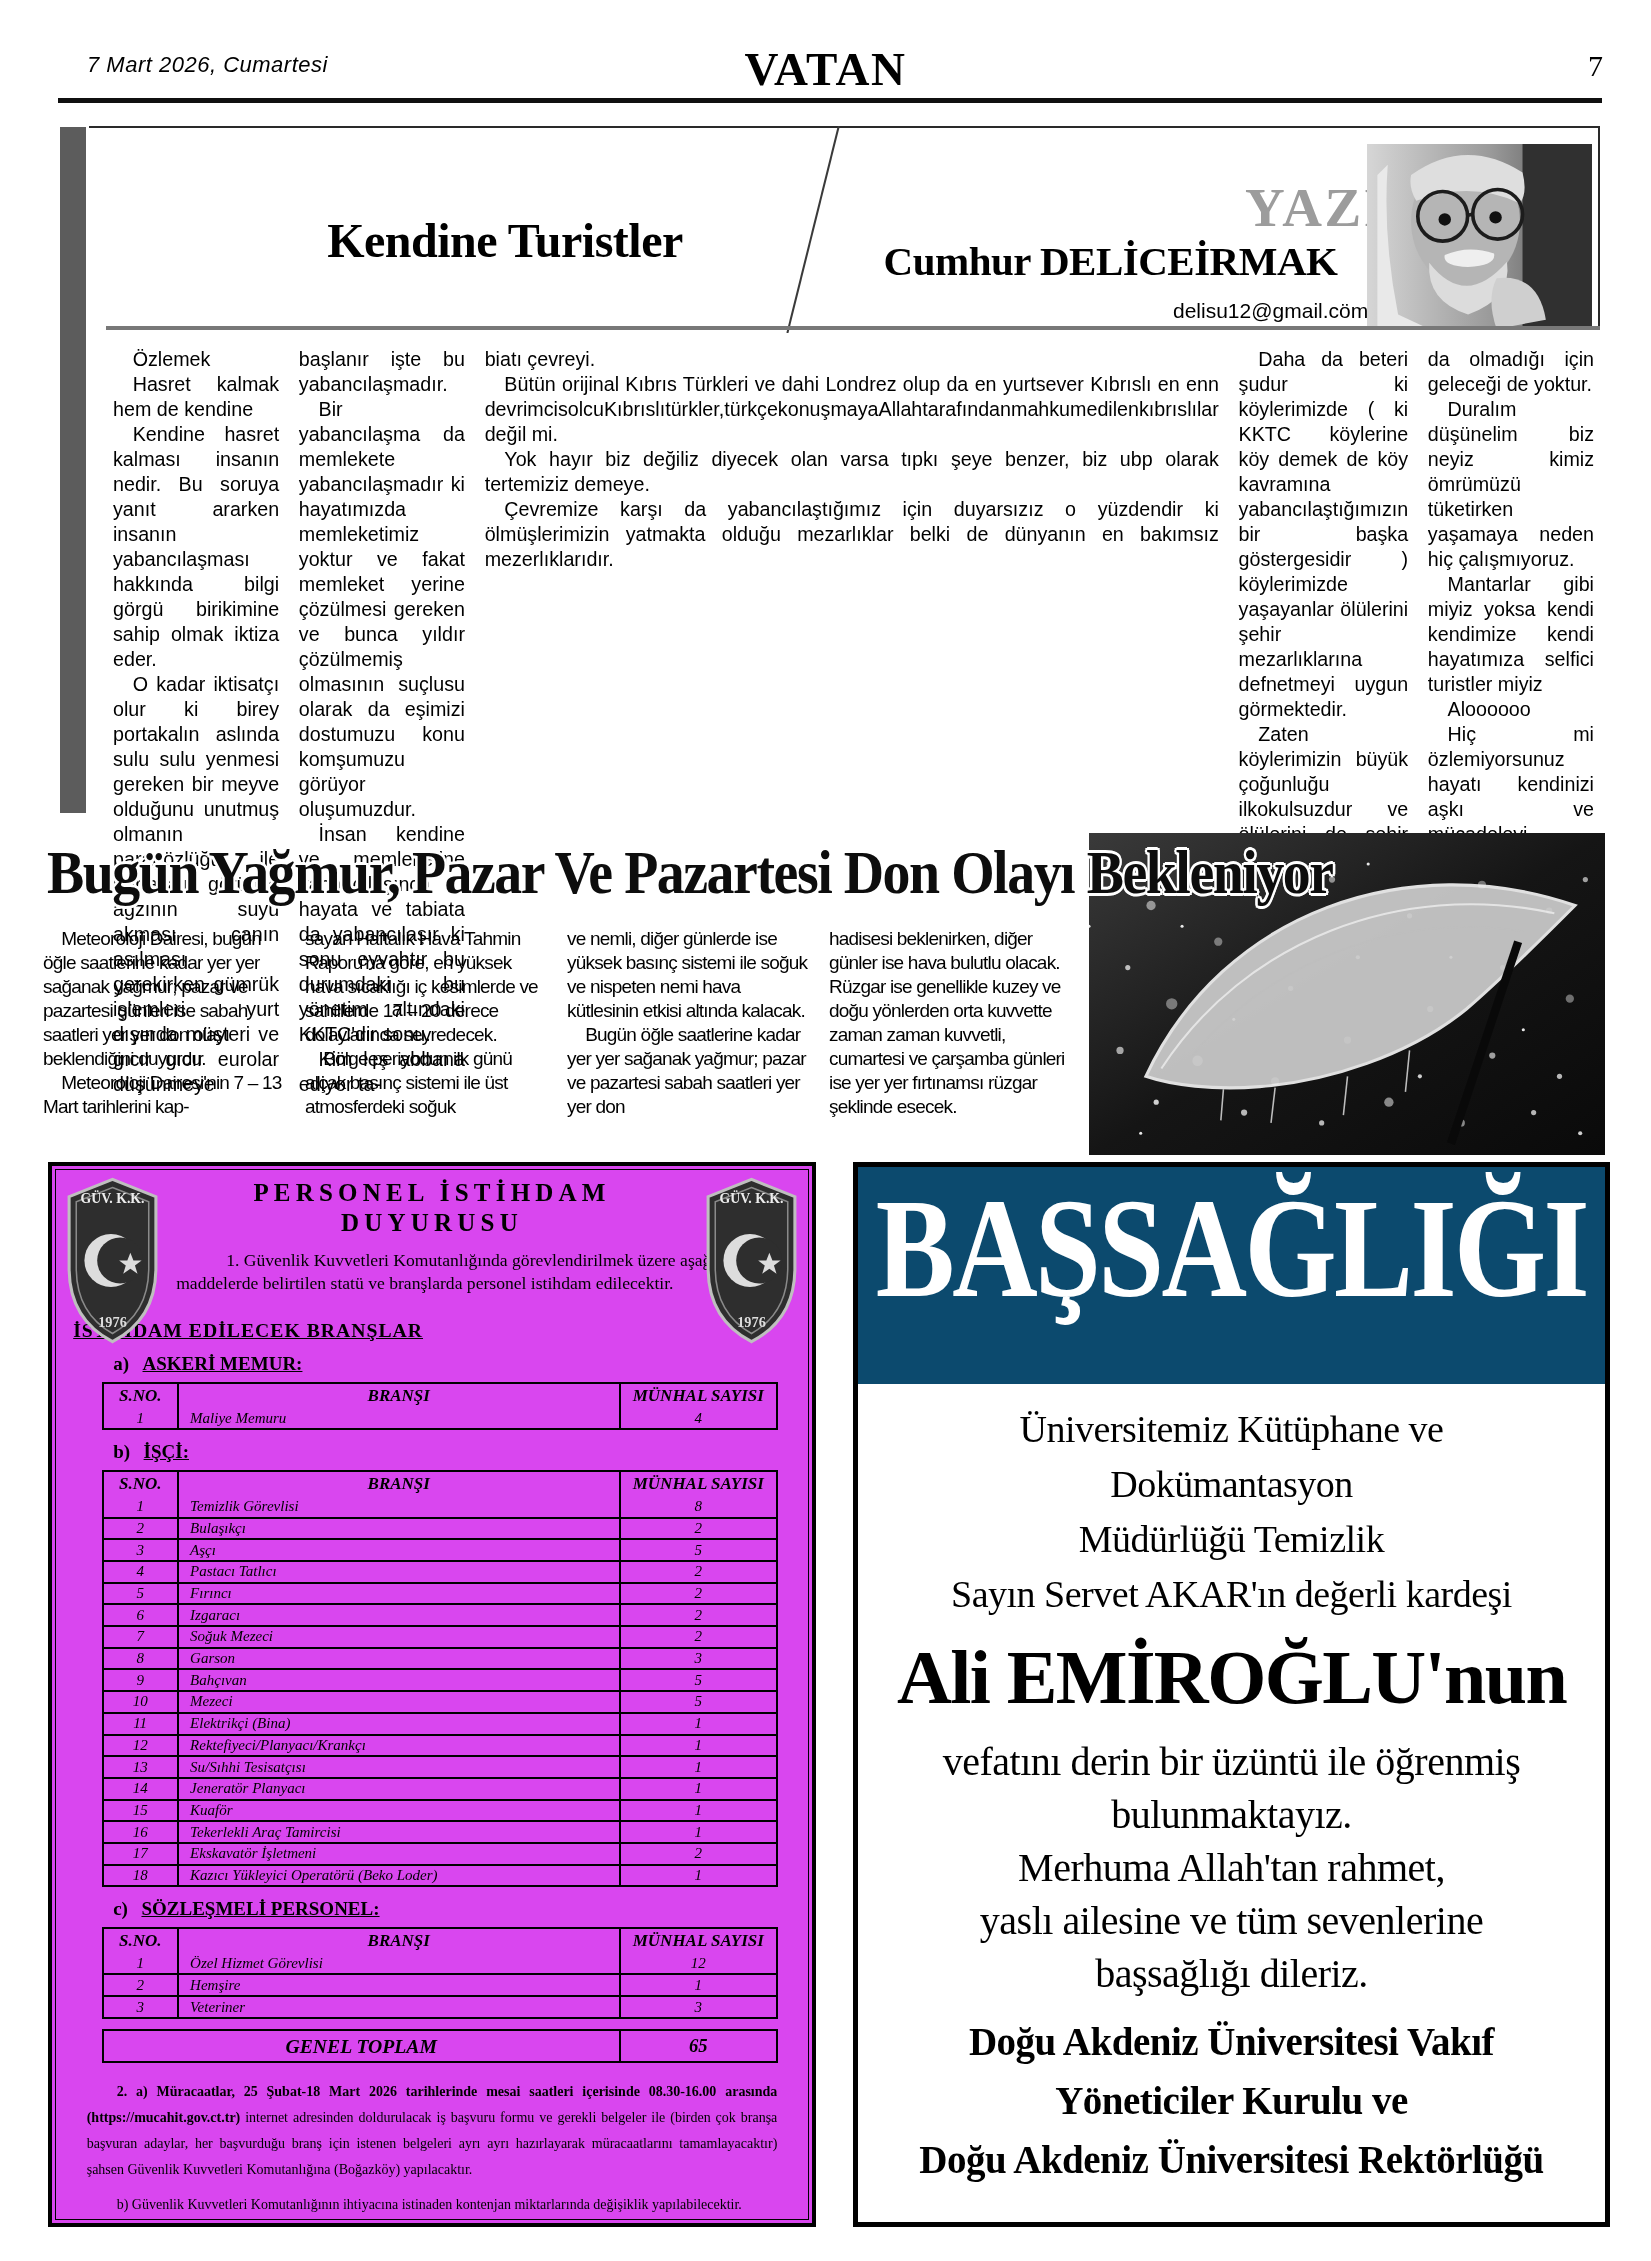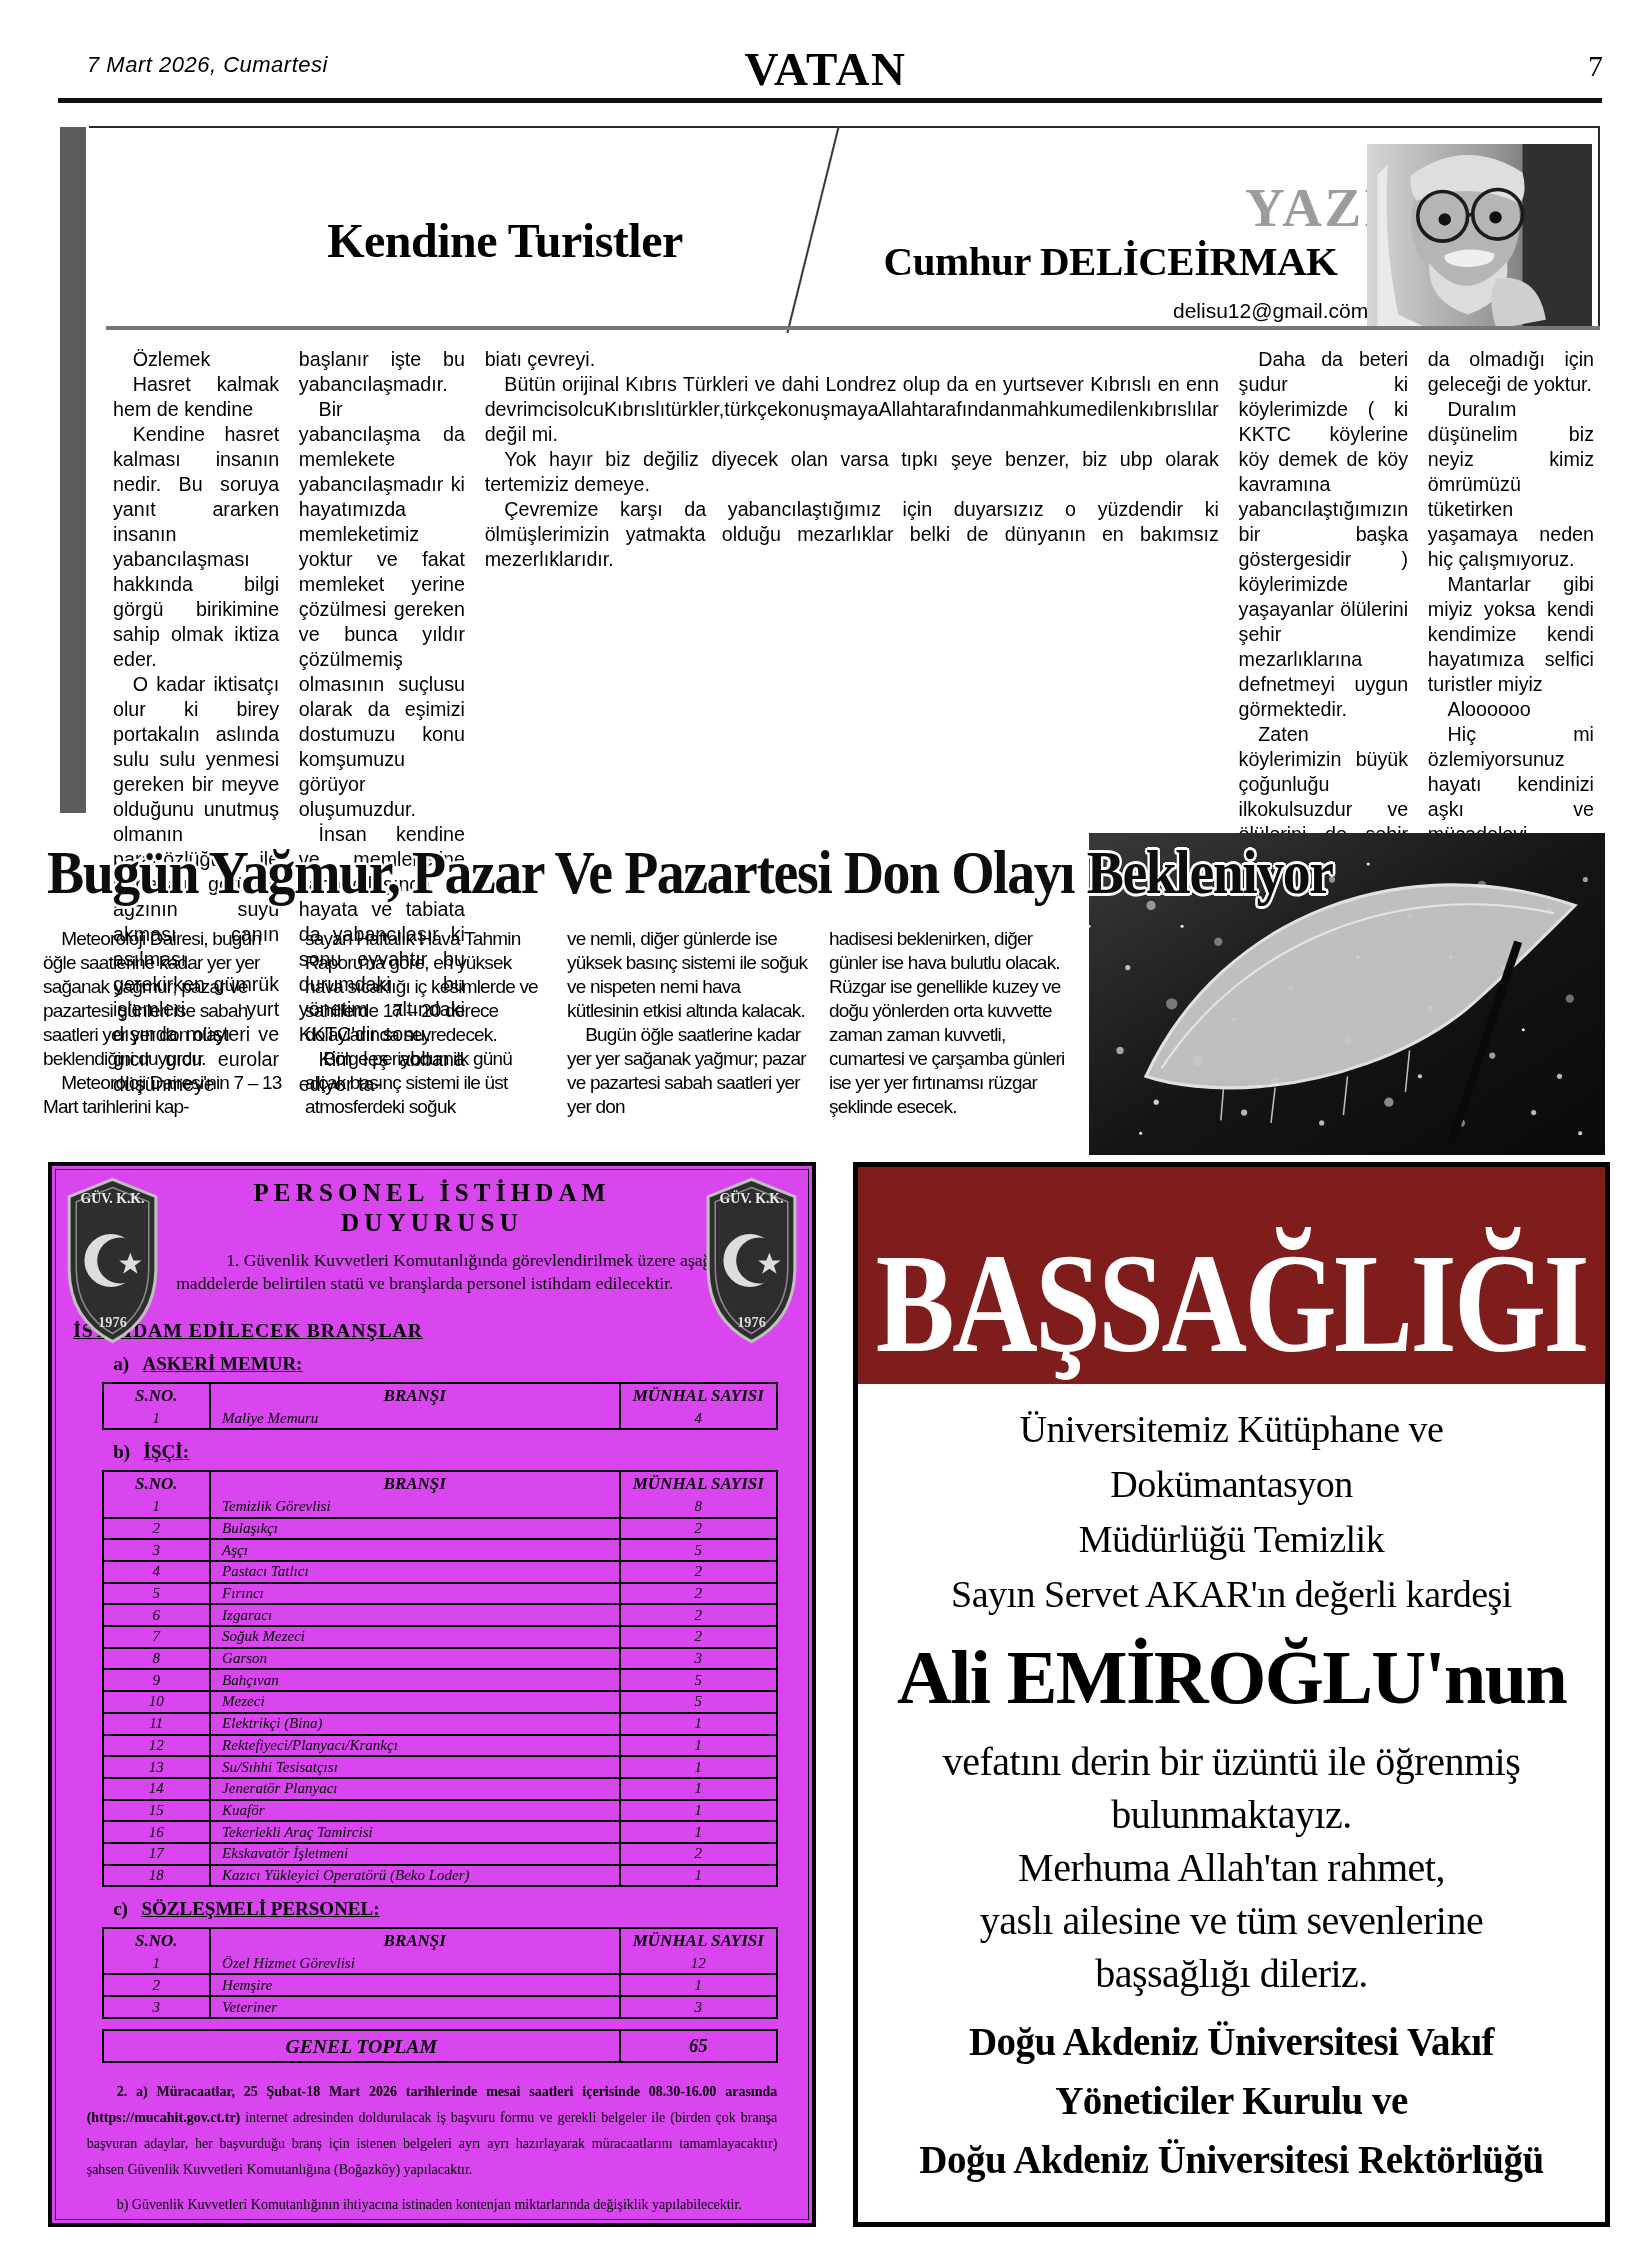--- a/index.html
+++ b/index.html
@@ -59,37 +59,37 @@
     font-weight:700; font-size:19.7px; text-decoration:underline; letter-spacing:1px; }
   .j-group { margin:10.3px 0 0 40px; font-family:"Liberation Serif",serif; font-weight:700; font-size:19px; }
   .j-group .g-name { text-decoration:underline; margin-left:13.5px; }
   .jtable { margin:7.2px 13px 0 28.5px; border:2.6px solid #000;
     font-family:"Liberation Serif",serif; font-style:italic; }
   .trow { display:flex; border-top:2.6px solid #000; }
   .trow:first-child { border-top:none; }
   .tc { display:flex; align-items:center; min-height:19.7px; }
   .thead .tc { min-height:25px; font-weight:700; font-size:17px; justify-content:center; padding-left:0; }
   .tbodyrows .tc { font-size:15px; }
-  .tc-sno { width:107px; justify-content:center; border-right:2.1px solid #000; }
+  .tc-sno { width:75px; justify-content:center; border-right:2.1px solid #000; }
   .tc-branch { flex:1; padding-left:11.4px; border-right:2.1px solid #000; }
   .thead .tc-branch { padding-left:0; }
   .tc-count { width:155px; justify-content:center; }
   .jtotal { margin:10.3px 13px 0 28.5px; border:2.6px solid #000; display:flex;
     font-family:"Liberation Serif",serif; font-style:italic; font-weight:700; }
   .jtotal .lab { flex:1; display:flex; align-items:center; justify-content:center;
     min-height:30px; font-size:19.7px; border-right:2.1px solid #000; }
   .jtotal .val { width:155px; display:flex; align-items:center; justify-content:center; font-size:18.6px; }
   .j-clause { margin:15.5px 13.5px 0 13.5px; font-family:"Liberation Serif",serif;
     font-size:14px; line-height:26px; text-align:justify; text-indent:30px; }
   .j-clause.b, .j-clause.c { margin-top:9.3px; }
   .j-clause .bold { font-weight:700; }
 
   
   #cond { left:853px; top:1162px; width:757px; height:1065px; border:5.2px solid #000; background:#fff; }
-  .c-banner { height:217px; background:#7f1d1d; color:#fff; display:flex; align-items:flex-end; justify-content:center; overflow:hidden; }
+  .c-banner { height:217px; background:#0c4a6e; color:#fff; display:flex; align-items:flex-start; justify-content:center; overflow:hidden; }
   .c-banner-text { font-family:"Liberation Serif",serif; font-weight:700; font-size:141px;
     letter-spacing:-3.1px; transform:scaleX(.84); white-space:nowrap; }
   .c-body { padding-top:17.6px; text-align:center; font-family:"Liberation Serif",serif; }
   .c-line { font-size:38px; line-height:55px; letter-spacing:-0.5px; }
   .c-deceased { font-weight:700; font-size:76px; letter-spacing:-1.6px; margin:12.4px 0 14.5px; }
   .c-bline { font-size:40px; line-height:53px; letter-spacing:-0.5px; }
   .c-sign { margin-top:12px; }
   .c-sline { font-weight:700; font-size:39px; line-height:59px; letter-spacing:-0.5px; }
 </style>
 </head>

